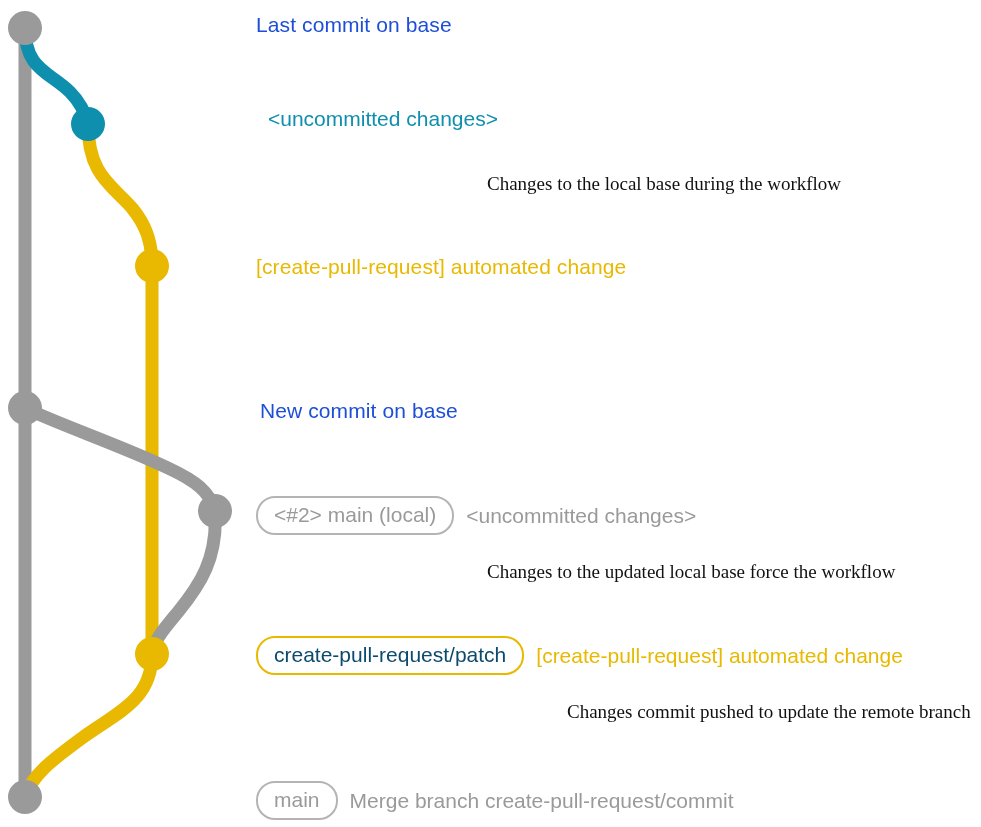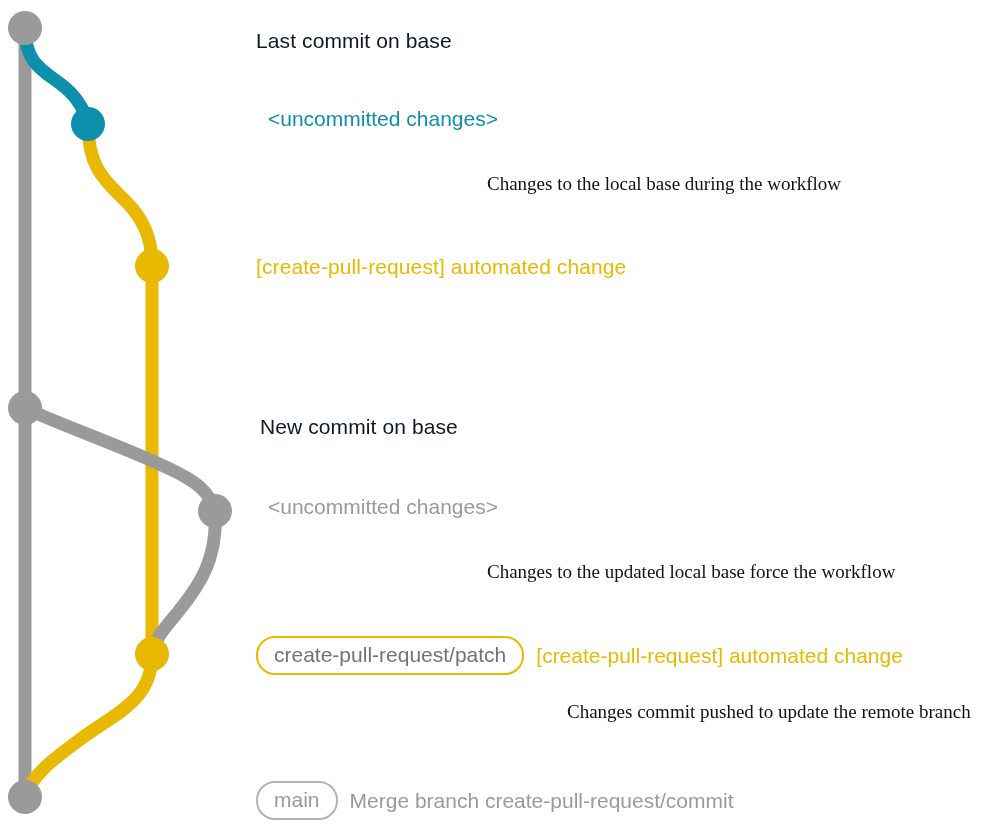--- a/index.html
+++ b/index.html
@@ -42,37 +42,37 @@
     align-items: center;
   }
 
   
   .headline {
     font-family: "Liberation Sans", sans-serif;
     font-size: 21px;
     line-height: 1;
     letter-spacing: 0.1px;
   }
-  .headline.gray   { color: #0f172a; margin-top: 16px; }
+  .headline.gray   { color: #1d4ed8; }
   .headline.yellow { color: #e8b900; }
 
   
   .badge {
     display: inline-block;
     border: 2px solid currentColor;
     border-radius: 19px;
     padding: 6px 16px 8px 16px;
     font-family: "Liberation Sans", sans-serif;
     font-size: 21px;
     line-height: 1;
     background: #ffffff;
   }
   .badge.blue   { color: #0f8fae; border-color: #0f8fae; }
   .badge.gray   { color: #9a9a9a; border-color: #b4b4b4; }
-  .badge.yellow { color: #737373; border-color: #e8b900; }
+  .badge.yellow { color: #0c4a6e; border-color: #e8b900; }
 
   .badge-msg {
     margin-left: 12px;
     font-family: "Liberation Sans", sans-serif;
     font-size: 21px;
     line-height: 1;
   }
   .badge-msg.blue   { color: #0f8fae; }
   .badge-msg.gray   { color: #9a9a9a; }
   .badge-msg.yellow { color: #e8b900; }
@@ -135,20 +135,21 @@
 
   <div class="row" style="left:256px; top:256px;">
     <span class="headline yellow">[create-pull-request] automated change</span>
   </div>
 
   <div class="row" style="left:260px; top:400px;">
     <span class="headline gray">New commit on base</span>
   </div>
 
   <div class="row" style="left:256px; top:496px;">
+    <span class="badge gray">&lt;#2&gt; main (local)</span>
     <span class="badge-msg gray">&lt;uncommitted changes&gt;</span>
   </div>
   <div class="caption" style="left:487px; top:536px;">Changes to the updated local base force the workflow</div>
 
   <div class="row" style="left:256px; top:636px;">
     <span class="badge yellow">create-pull-request/patch</span>
     <span class="badge-msg yellow">[create-pull-request] automated change</span>
   </div>
   <div class="caption" style="left:567px; top:676px;">Changes commit pushed to update the remote branch</div>
 

